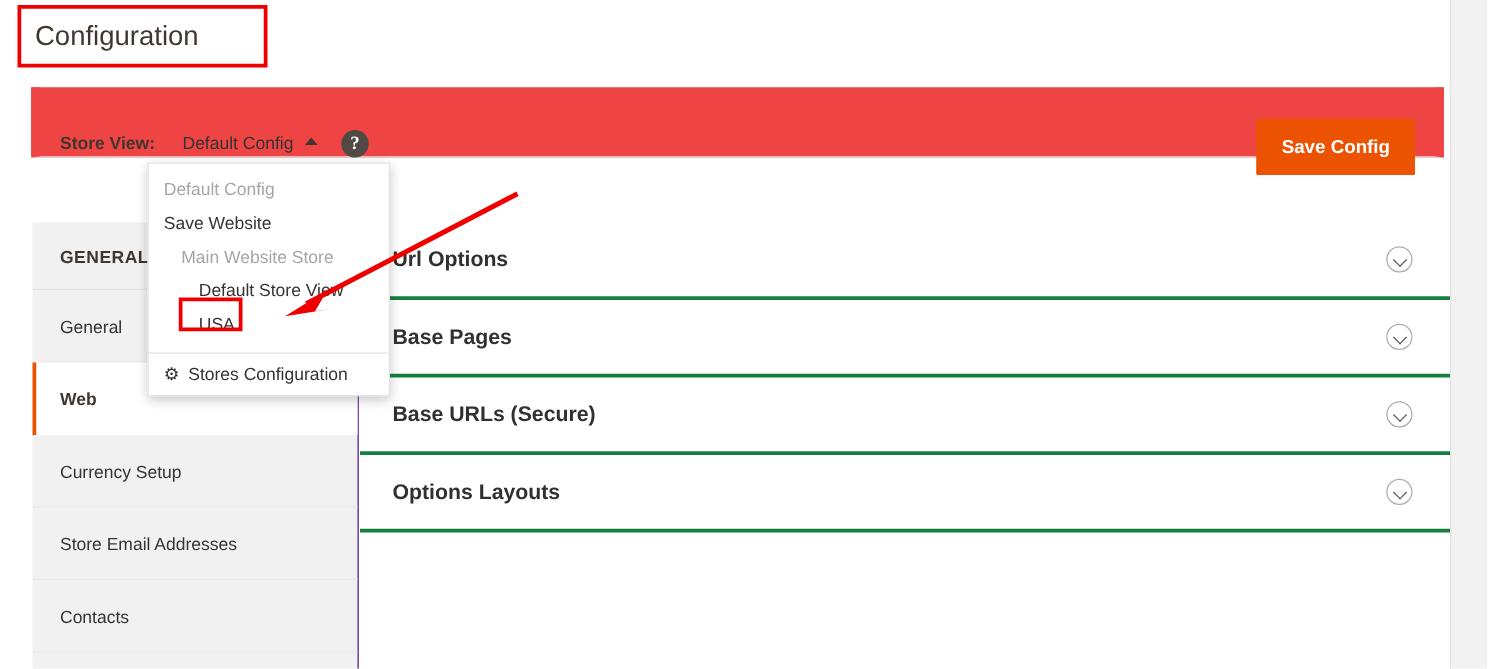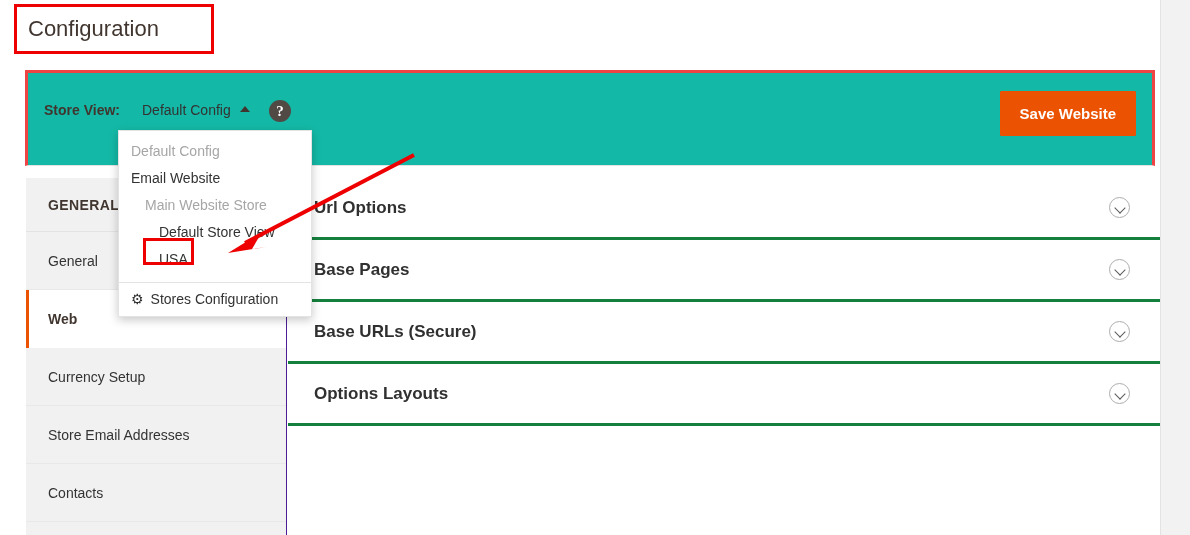--- a/index.html
+++ b/index.html
@@ -43,23 +43,23 @@
     left: 14px; top: 4px;
     width: 200px; height: 50px;
     border: 3px solid #ee0000;
     pointer-events: none;
   }
 
   
   .store-header {
     position: absolute;
     left: 25px; top: 70px;
-    width: 1130px; height: 96px;
-    background: #14b8a6;
-    border: 3px solid #ef4444;
+    width: 1130px; height: 56px;
+    background: #ef4444;
+    border: 7px solid #ef4444;
     border-bottom: 1px solid #e3e3e3;
   }
   .store-view-label {
     position: absolute;
     left: 16px; top: 29px;
     font-size: 14px;
     font-weight: bold;
     color: #41362f;
   }
   .store-switcher {
@@ -261,21 +261,21 @@
   <div class="store-header">
     <div class="store-view-label">Store View:</div>
 
     <div class="store-switcher">
       <span>Default Config</span>
       <span class="caret-up"></span>
     </div>
 
     <div class="help-icon">?</div>
 
-    <button class="save-config-btn">Save Website</button>
+    <button class="save-config-btn">Save Config</button>
   </div>
 
   <div class="sidebar">
     <div class="sidebar-section-title">GENERAL</div>
 
     <div class="nav-item">
       <span>General</span>
     </div>
     <div class="nav-item active">
       <span>Web</span>
@@ -305,21 +305,21 @@
       <span class="chev-circle"></span>
     </div>
     <div class="section-row">
       <span class="section-title">Options Layouts</span>
       <span class="chev-circle"></span>
     </div>
   </div>
 
   <div class="store-dropdown">
     <div class="dd-item lvl1 disabled">Default Config</div>
-    <div class="dd-item lvl1">Email Website</div>
+    <div class="dd-item lvl1">Save Website</div>
     <div class="dd-item lvl2 disabled">Main Website Store</div>
     <div class="dd-item lvl3">Default Store View</div>
     <div class="dd-item lvl3">USA</div>
     <div class="dd-footer">
       <span class="gear-glyph">⚙</span>
       <span>Stores Configuration</span>
     </div>
   </div>
 
   <div class="annot-box-usa"></div>

